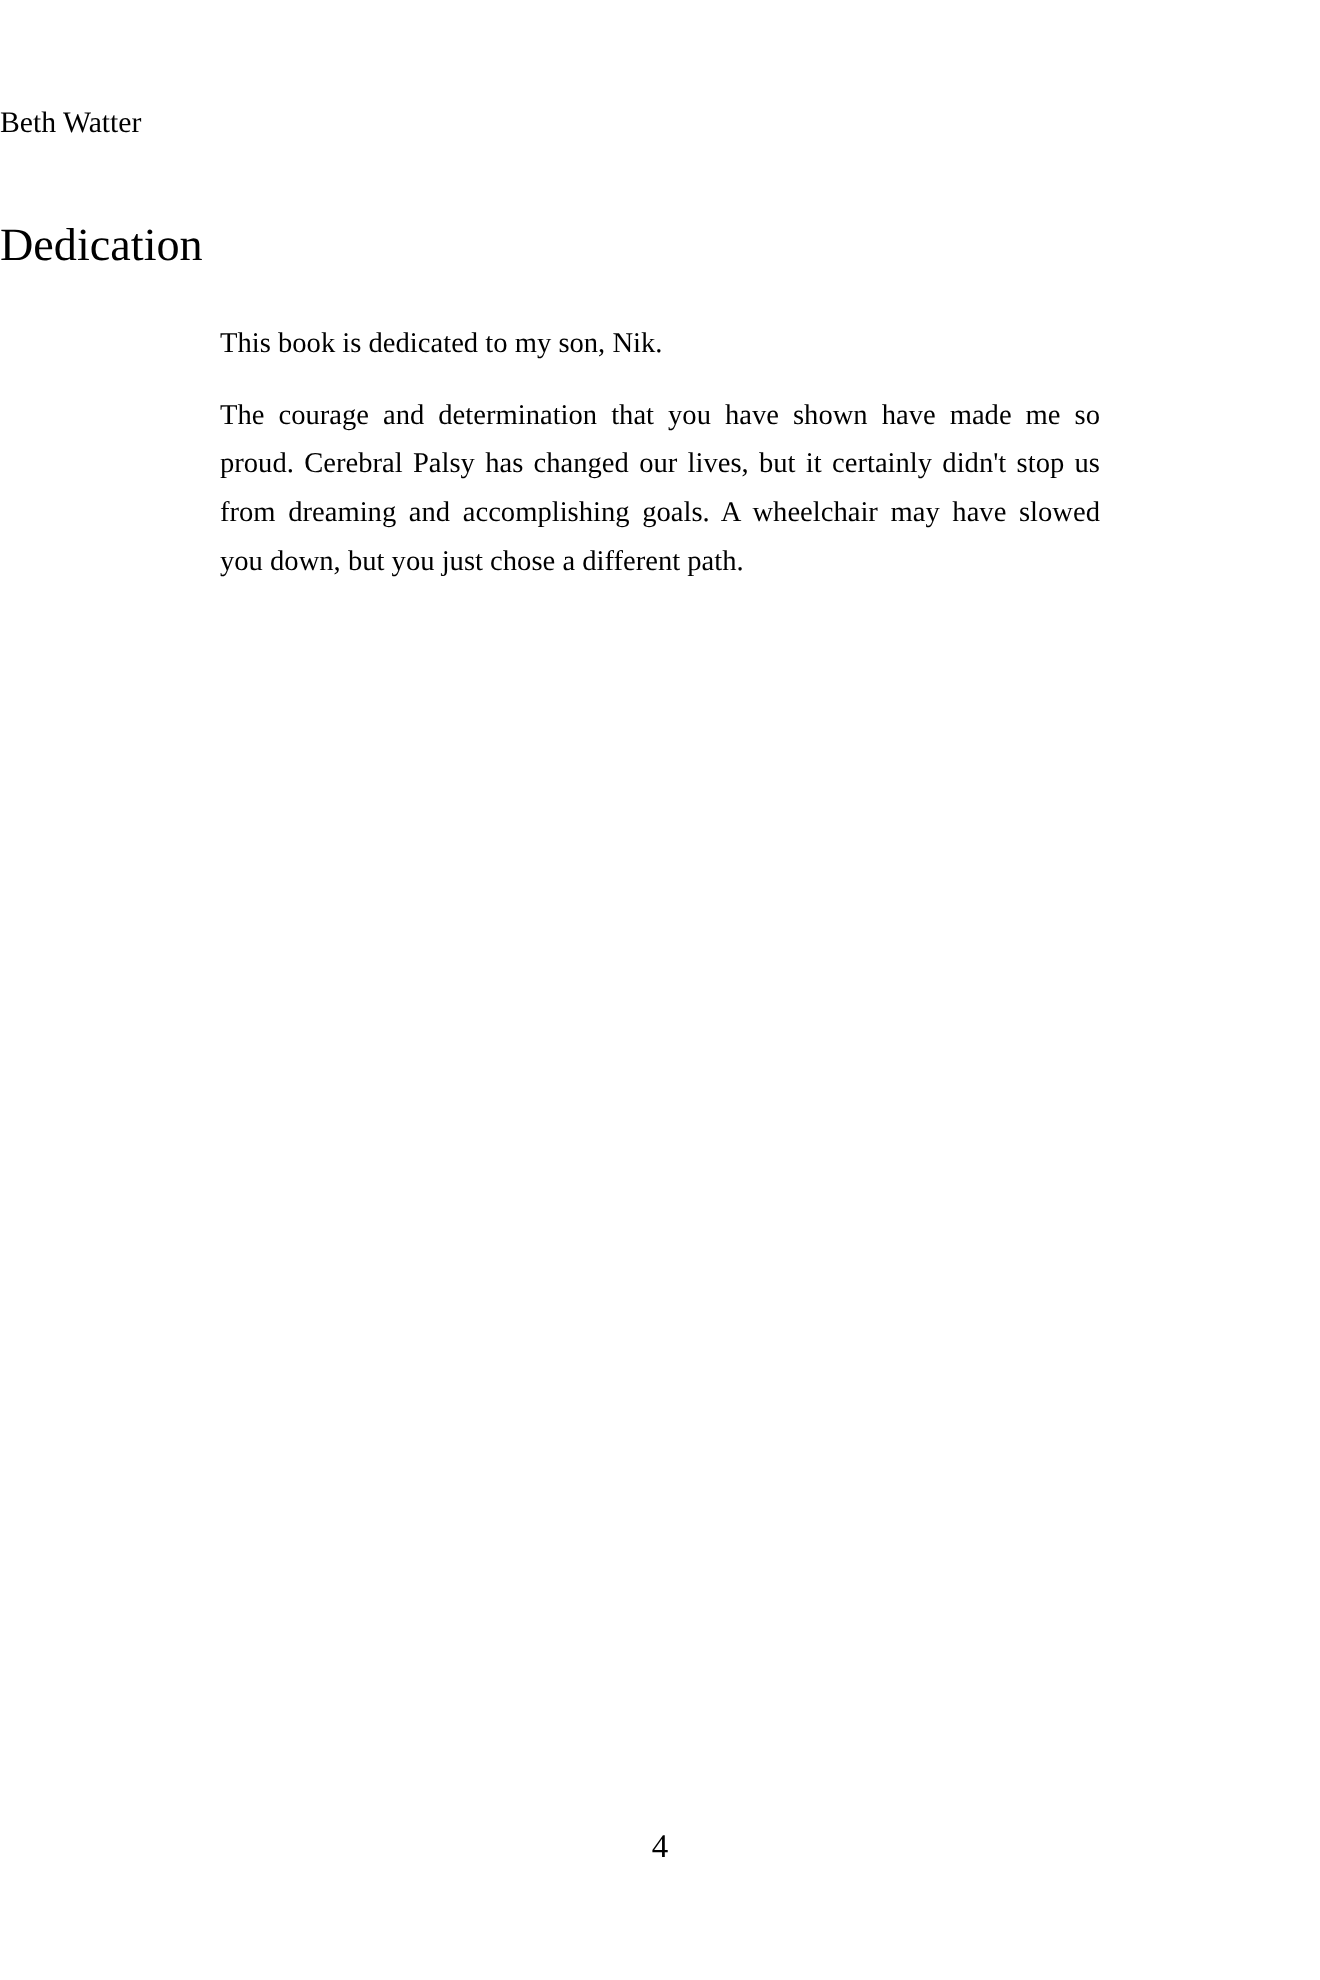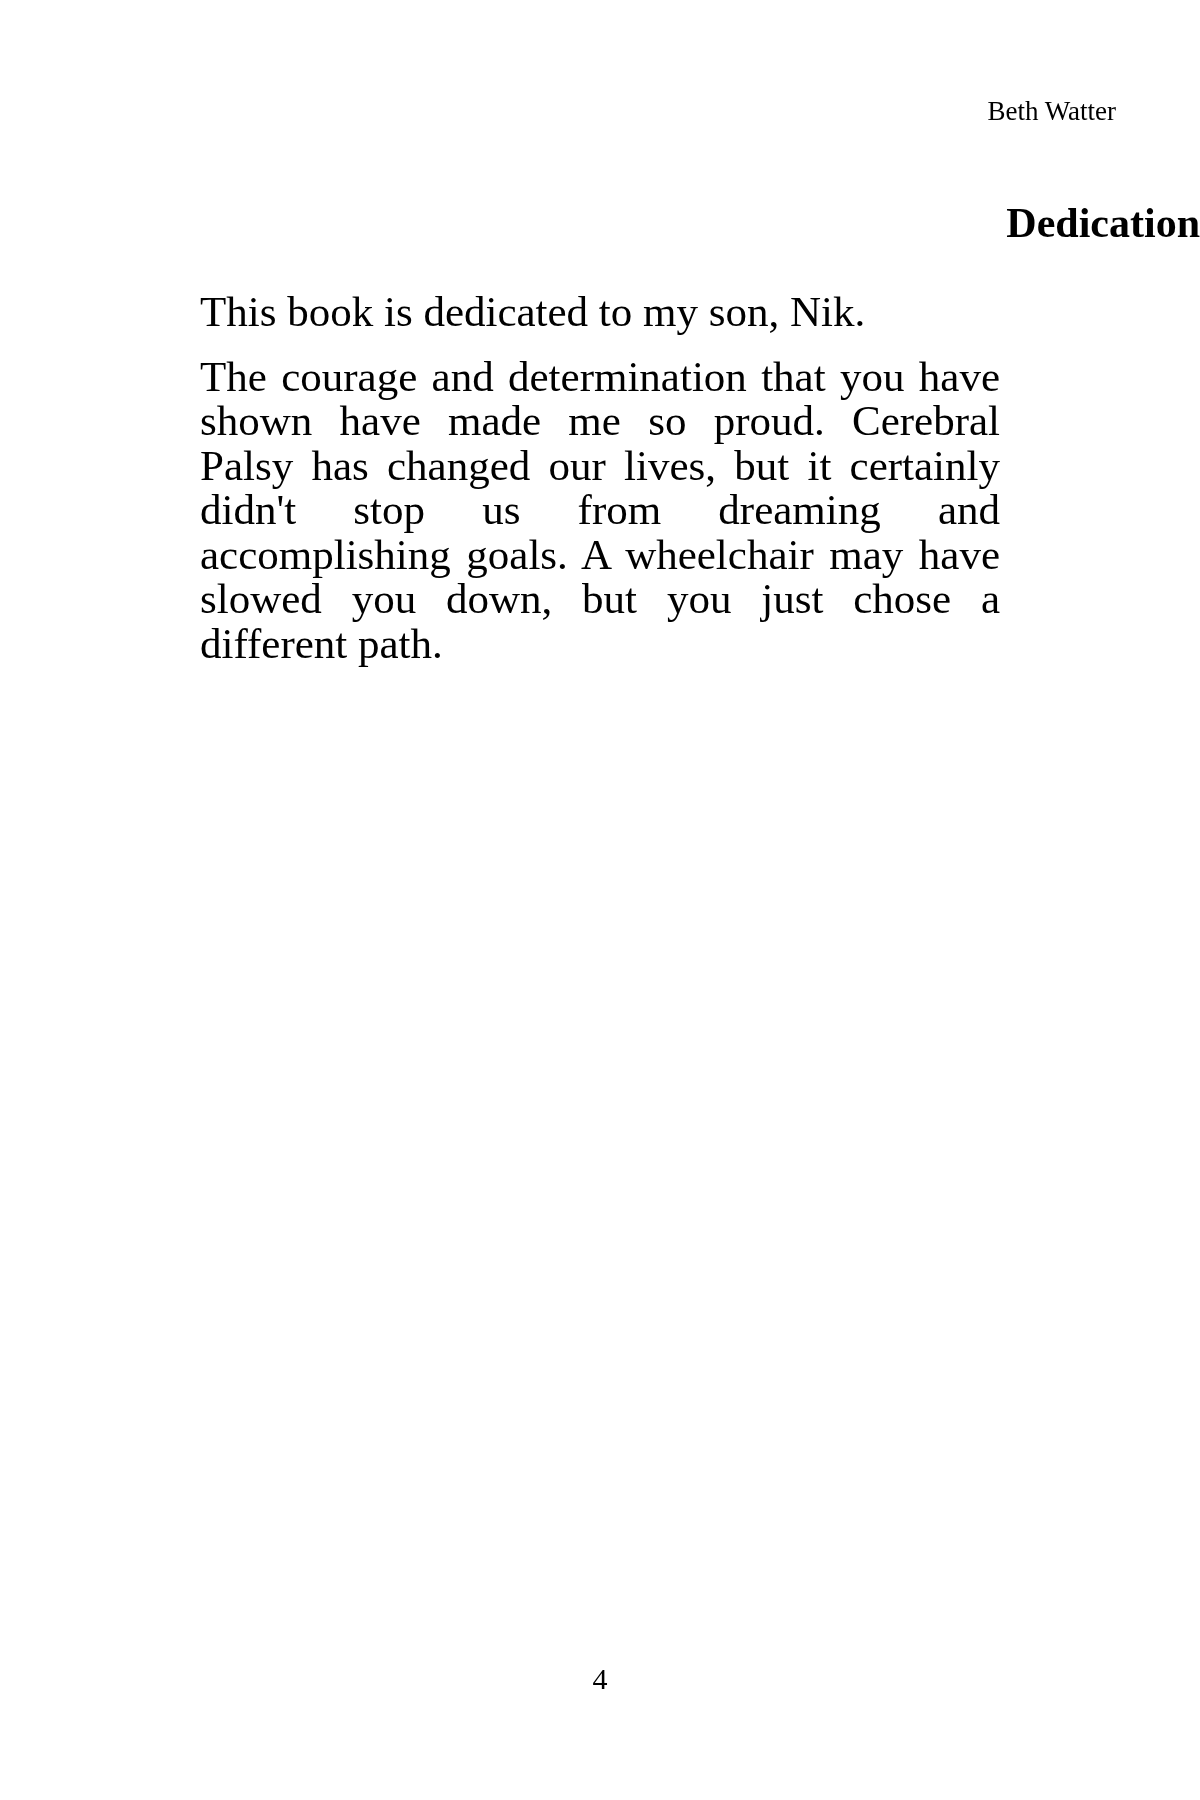--- a/index.html
+++ b/index.html
@@ -13,44 +13,44 @@
       position: relative;
       overflow: hidden;
       font-family: "Liberation Serif", "DejaVu Serif", serif;
       color: #000000;
     }
     .running-header {
       position: absolute;
       top: 98px;
       left: 0;
       width: 1116px;
-      text-align: right;
+      text-align: left;
       font-size: 27px;
       line-height: 1;
     }
     .page-title {
       position: absolute;
       top: 202px;
       left: 0;
       width: 1200px;
-      text-align: right;
+      text-align: left;
       font-size: 42px;
-      font-weight: bold;
+      font-weight: normal;
       line-height: 1;
       margin: 0;
     }
     .body-text {
       position: absolute;
       top: 290px;
       left: 200px;
       width: 800px;
     }
     .para {
       margin: 0 0 14px 0;
-      font-size: 43px;
+      font-size: 26px;
       line-height: 44.5px;
       text-align: justify;
       white-space: pre-wrap;
     }
     .para.first {
       margin-bottom: 20px;
     }
     .page-number {
       position: absolute;
       top: 1664px;

